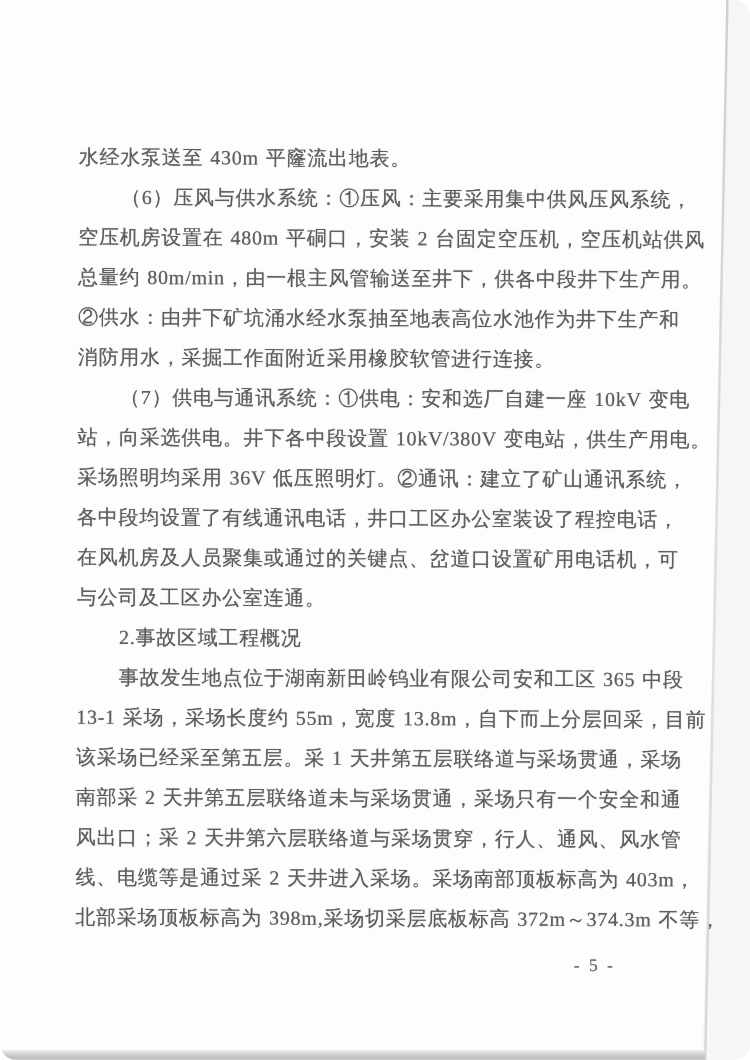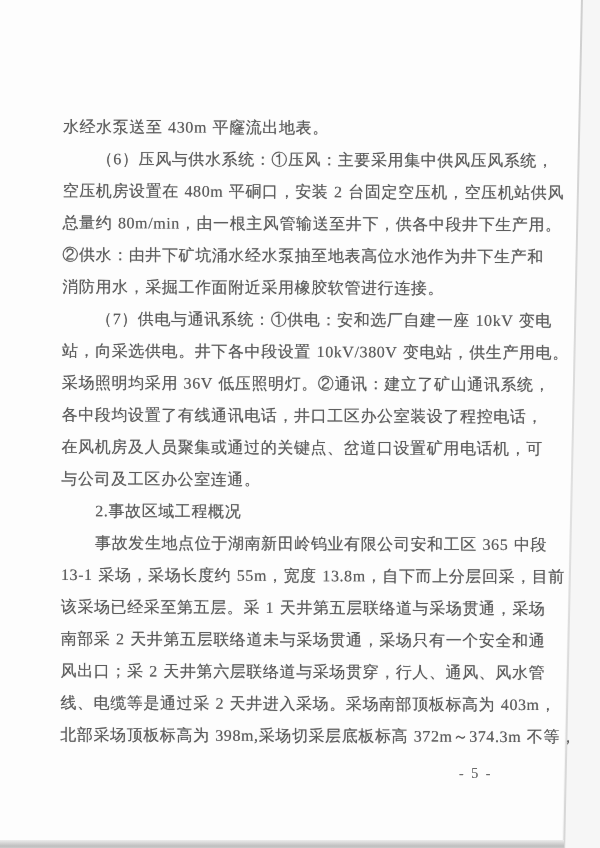--- a/index.html
+++ b/index.html
@@ -12,20 +12,21 @@
   html,body{margin:0;padding:0;}
   body{
     width:600px;height:848px;overflow:hidden;
     background:#ffffff;
     font-family:"Liberation Serif","DejaVu Serif",serif;
   }
   .page{
     position:relative;width:600px;height:848px;
     background:var(--page-bg);
     overflow:hidden;
+    border-radius:13px;
   }
   
   .edge-region{
     position:absolute;left:0;top:0;width:600px;height:848px;
     background:var(--edge-region);
     clip-path:polygon(582px 0px,600px 0px,600px 848px,562px 848px);
   }
   
   .edge-line{
     position:absolute;left:581px;top:-3px;width:2px;height:856px;

